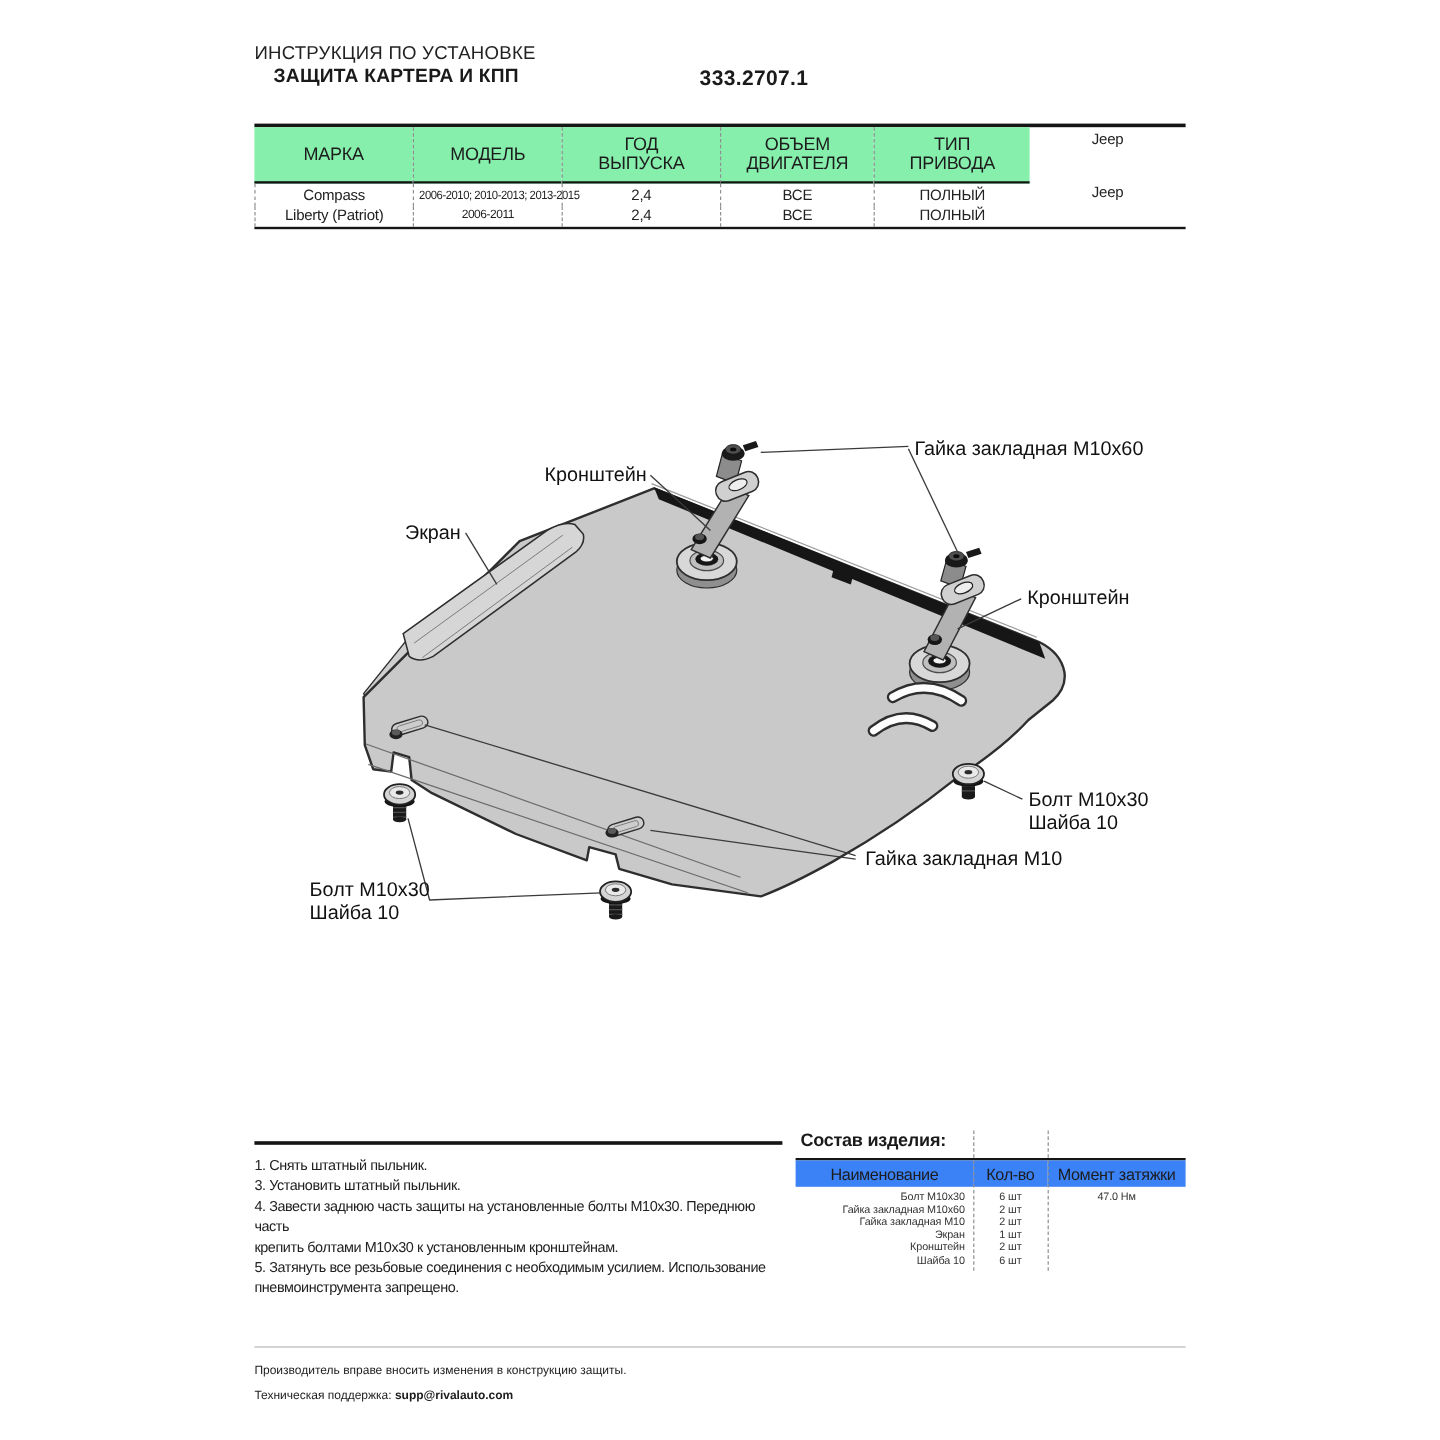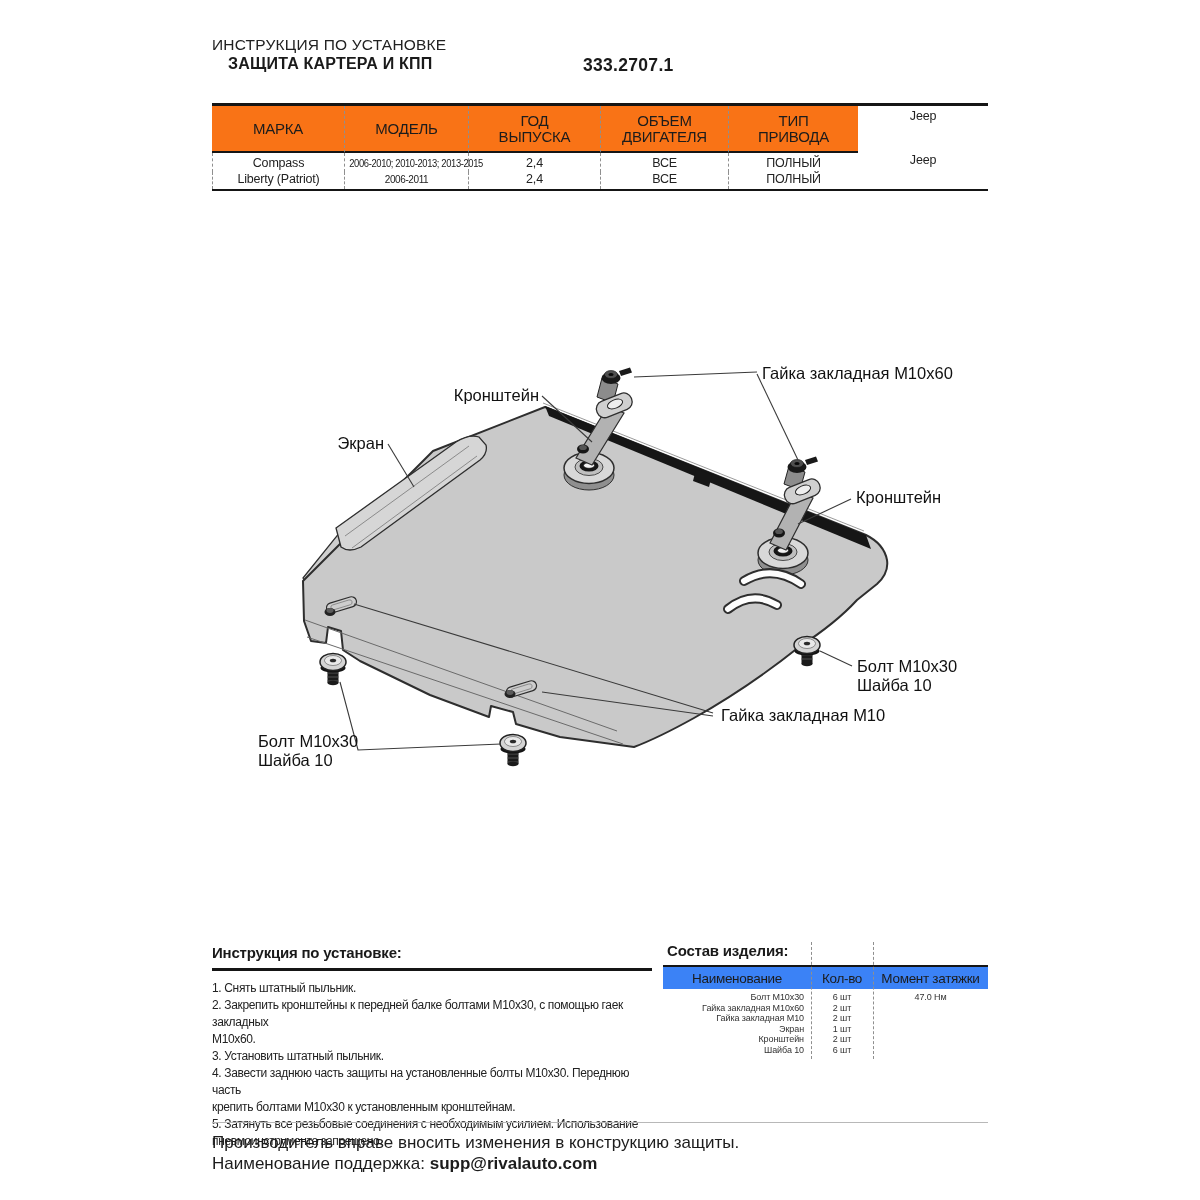--- a/index.html
+++ b/index.html
@@ -11,21 +11,21 @@
 
   
   .doc-type{left:212px;top:36px;font-size:15.5px;letter-spacing:.2px;color:#222;}
   .product-name{left:212px;top:55px;font-size:16px;font-weight:bold;letter-spacing:.2px;margin-left:16px;}
   .part-number{left:583px;top:55px;font-size:17.5px;font-weight:bold;letter-spacing:.3px;}
 
   
   .fit-table{left:212px;top:103px;width:776px;border-top:3px solid #151515;border-bottom:2px solid #151515;}
   .fit-grid{display:grid;grid-template-columns:132px 124px 132px 128px 130px 130px;}
   .fth{
-    background:#f97316;height:45px;border-bottom:2px solid #151515;
+    background:#86efac;height:45px;border-bottom:2px solid #151515;
     display:flex;align-items:center;justify-content:center;text-align:center;
     font-size:15px;line-height:16px;letter-spacing:-.2px;color:#1c1c1c;white-space:pre-line;
   }
   .ftd{height:15px;line-height:15px;text-align:center;font-size:12.5px;letter-spacing:-.2px;color:#222;}
   .ftd.r0{padding-top:3px;height:16px;}
   .ftd.rlast{padding-bottom:2px;}
   .year{font-size:10px;letter-spacing:-.4px;}
   .year .squeeze{display:inline-block;transform:scaleX(.94);transform-origin:center;white-space:nowrap;}
   .dashl{border-left:1px dashed #8f8f8f;}
 
@@ -52,21 +52,21 @@
   .ptd{font-size:9px;line-height:10.5px;letter-spacing:-.1px;color:#333;}
   .ptd.name{text-align:right;padding-right:7px;}
   .ptd.qty,.ptd.torque{text-align:center;}
   .ptd.first{padding-top:3px;}
   .pdiv{position:absolute;top:0;height:117px;width:0;border-left:1px dashed #8f8f8f;z-index:2;}
   .pdiv.d1{left:148px;}
   .pdiv.d2{left:210px;}
 
   
   .footer{left:212px;top:1122px;width:776px;border-top:1.5px solid #b8b8b8;padding-top:9px;}
-  .foot-line{font-size:17px;line-height:21px;color:#1c1c1c;}
+  .foot-line{font-size:10px;line-height:21px;color:#1c1c1c;}
   .foot-email{font-weight:bold;}
 </style>
 </head>
 <body>
 
 <div class="abs doc-type">ИНСТРУКЦИЯ ПО УСТАНОВКЕ</div>
 <div class="abs product-name">ЗАЩИТА КАРТЕРА И КПП</div>
 <div class="abs part-number">333.2707.1</div>
 
 <div class="abs fit-table">
@@ -249,25 +249,22 @@
   <text class="dlabel" x="384" y="449" text-anchor="end">Экран</text>
   <text class="dlabel" x="857" y="672">Болт М10х30</text>
   <text class="dlabel" x="857" y="691">Шайба 10</text>
   <text class="dlabel" x="721" y="721">Гайка закладная М10</text>
   <text class="dlabel" x="258" y="747">Болт М10х30</text>
   <text class="dlabel" x="258" y="766">Шайба 10</text>
 </svg>
 </div>
 
 <div class="abs instructions">
-  <div class="ins-title">Инструкция по установке:</div>
   <div class="ins-rule"></div>
   <div class="ins-step">1. Снять штатный пыльник.</div>
-  <div class="ins-step">2. Закрепить кронштейны к передней балке болтами М10х30, с помощью гаек закладных
-М10х60.</div>
   <div class="ins-step">3. Установить штатный пыльник.</div>
   <div class="ins-step">4. Завести заднюю часть защиты на установленные болты М10х30. Переднюю часть
 крепить болтами М10х30 к установленным кронштейнам.</div>
   <div class="ins-step">5. Затянуть все резьбовые соединения с необходимым усилием. Использование
 пневмоинструмента запрещено.</div>
 </div>
 
 <div class="abs parts">
   <div class="parts-title">Состав изделия:</div>
   <div class="parts-rule"></div>
@@ -299,14 +296,14 @@
     <div class="ptd name">Шайба 10</div>
     <div class="ptd qty">6 шт</div>
     <div class="ptd torque"></div>
   </div>
   <div class="pdiv d1"></div>
   <div class="pdiv d2"></div>
 </div>
 
 <div class="abs footer">
   <div class="foot-line">Производитель вправе вносить изменения в конструкцию защиты.</div>
-  <div class="foot-line"><span>Наименование поддержка: </span><span class="foot-email">supp@rivalauto.com</span></div>
+  <div class="foot-line"><span>Техническая поддержка: </span><span class="foot-email">supp@rivalauto.com</span></div>
 </div>
 
 </body></html>

